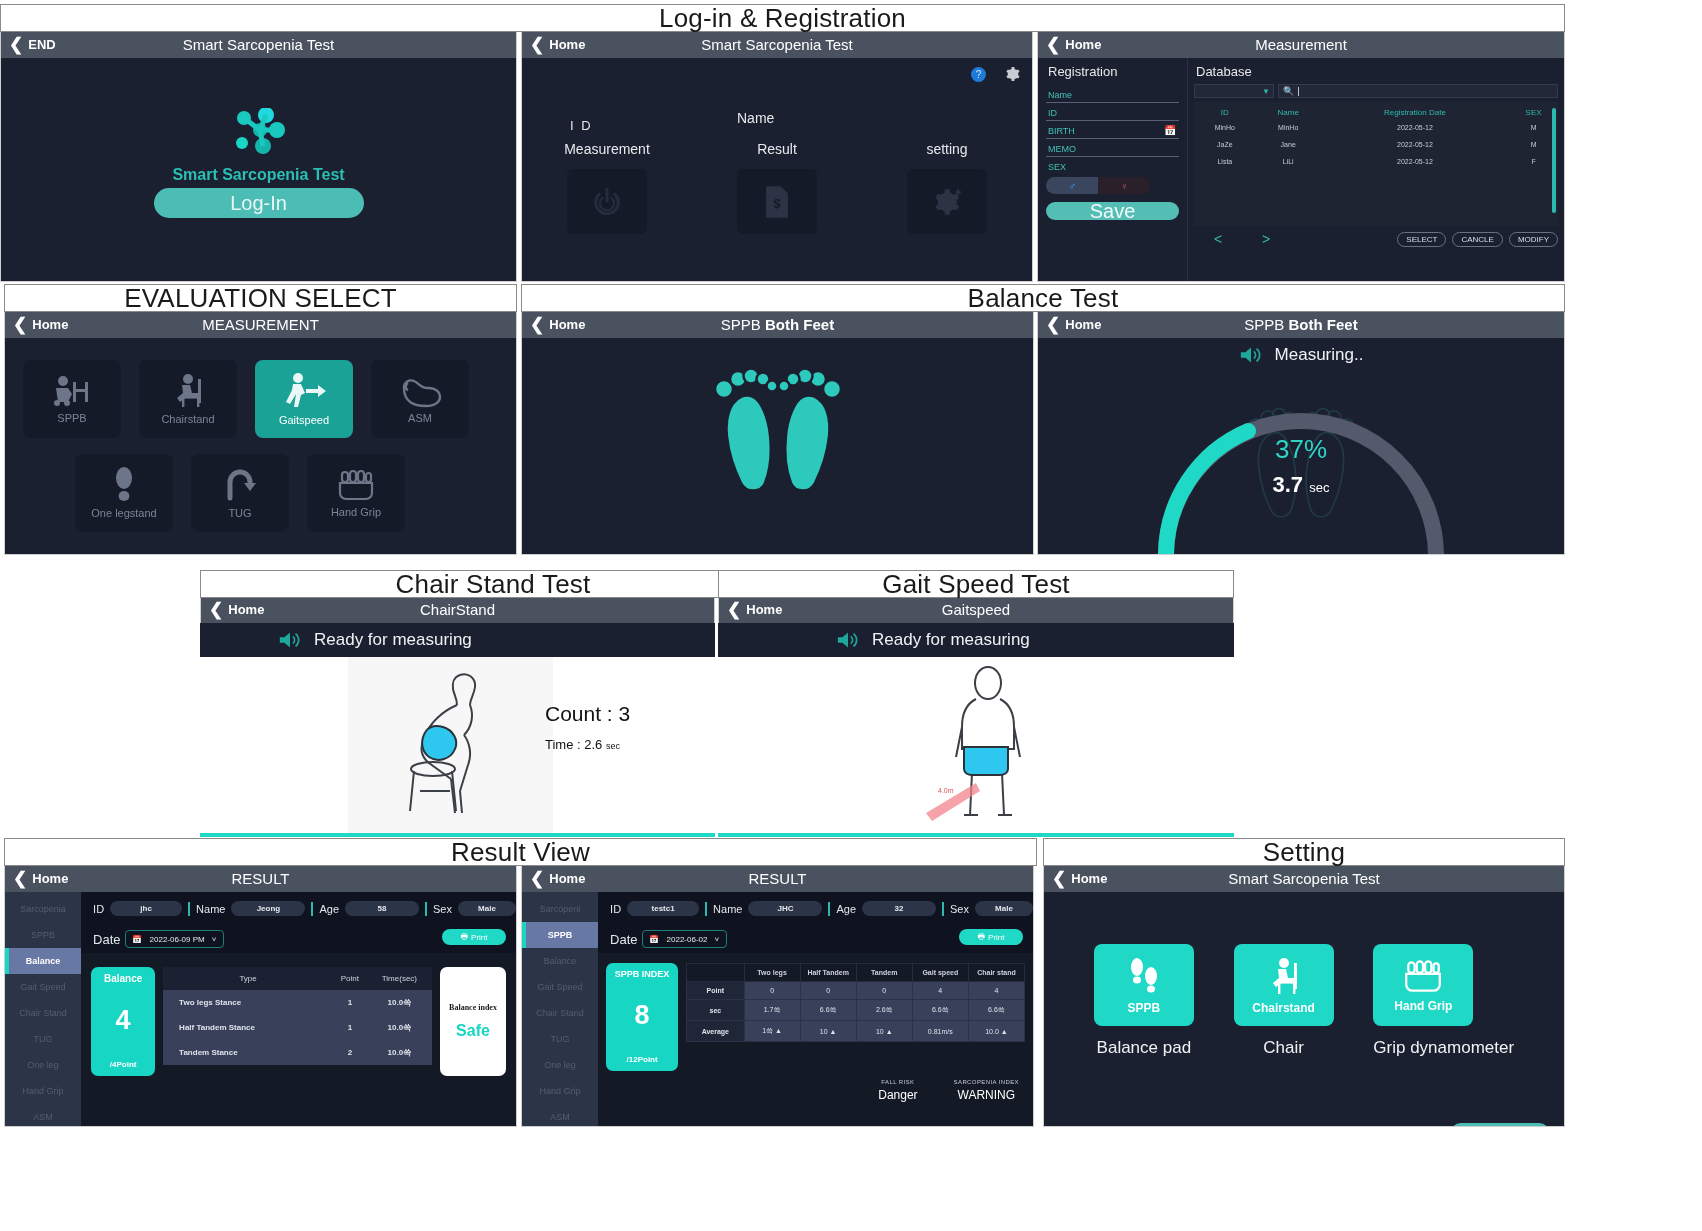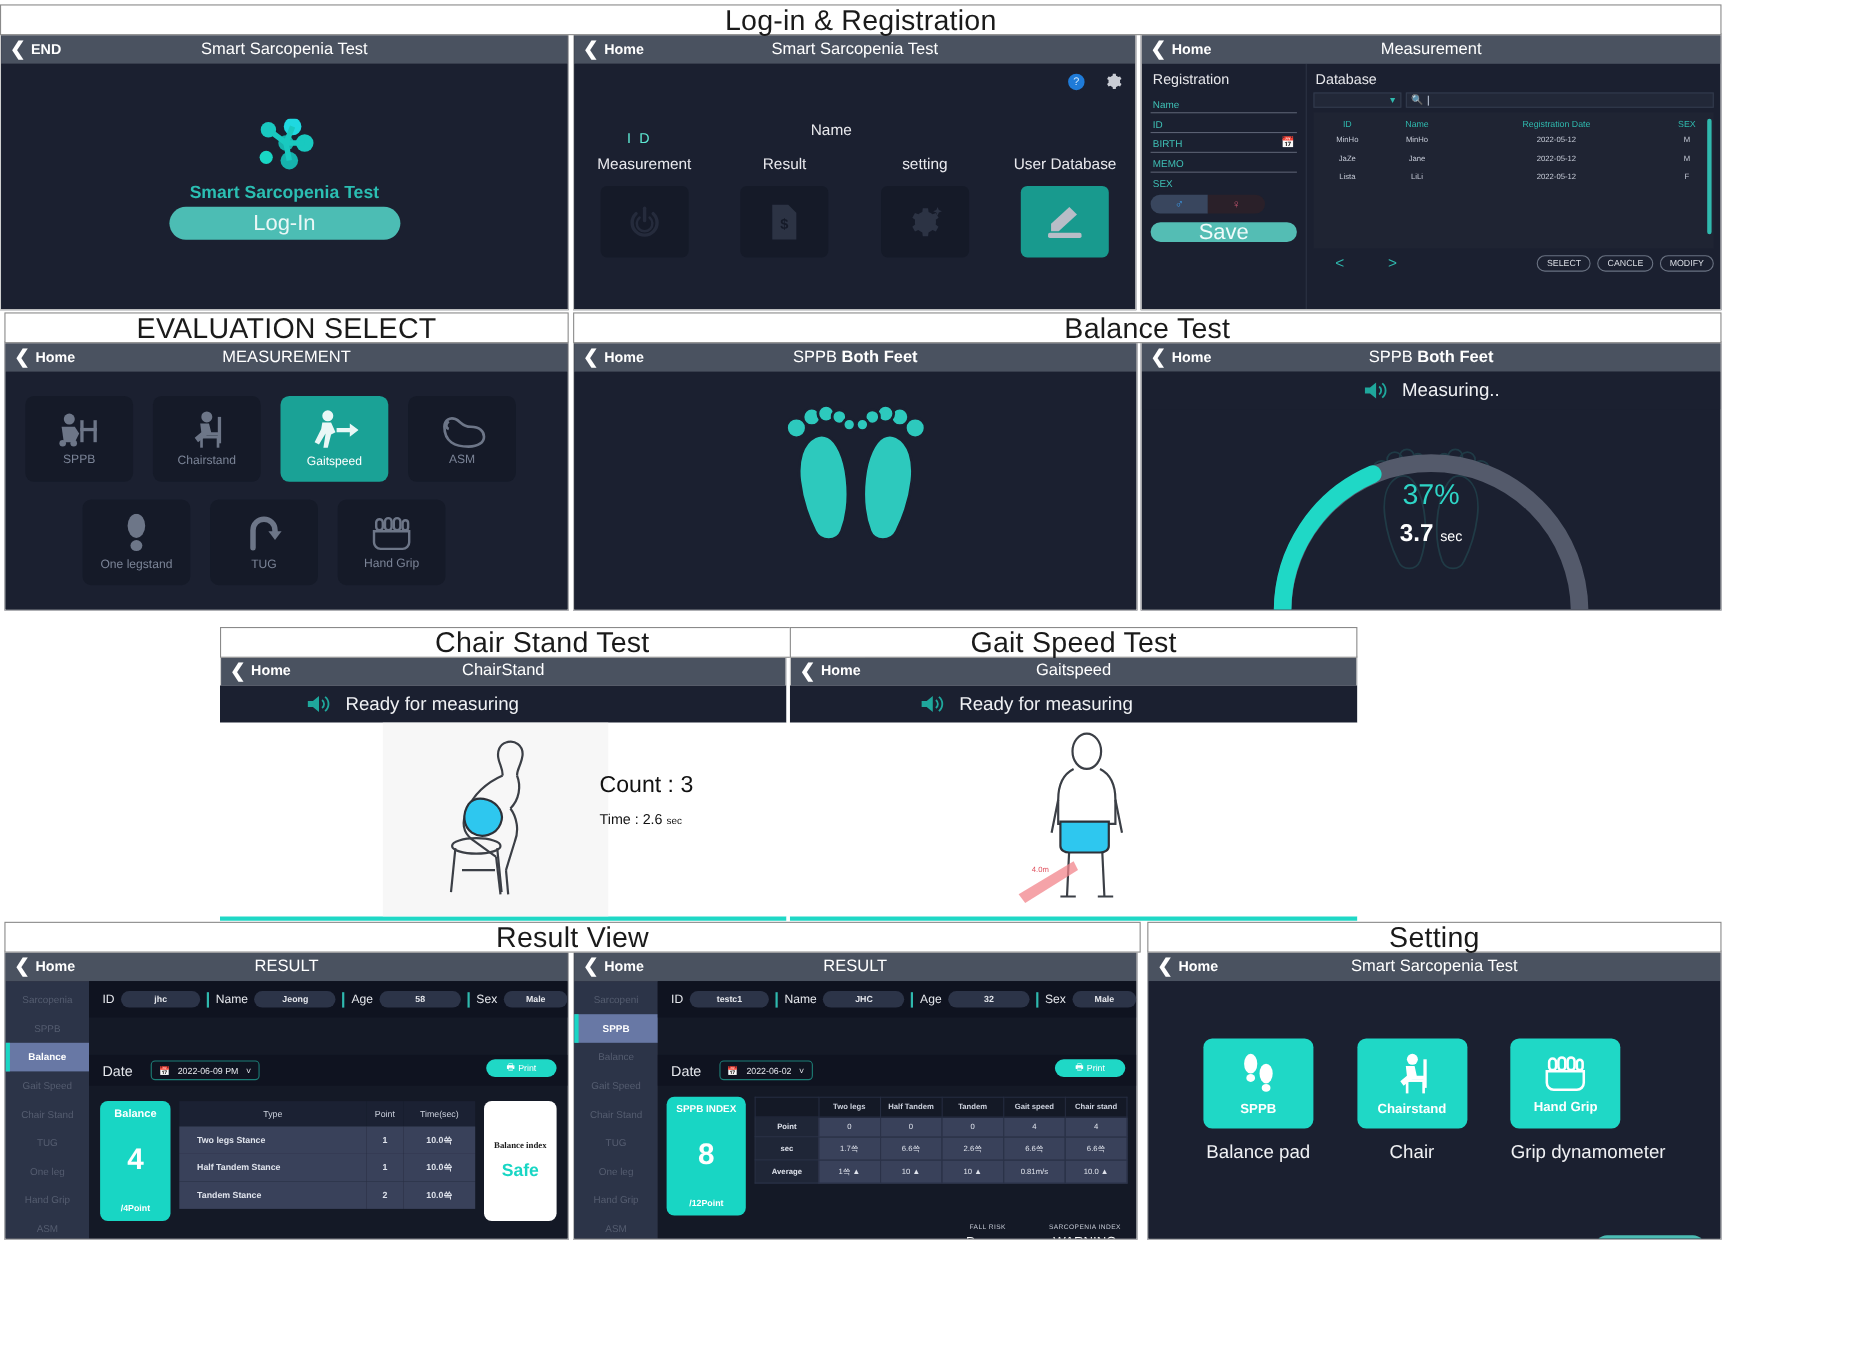--- a/index.html
+++ b/index.html
@@ -48,21 +48,21 @@
   .logo-text { color:#2bbfb3; font-size:16px; font-weight:bold; margin-top:6px; }
   .login-btn {
     position:absolute; left:50%; transform:translateX(-50%);
     top:130px; width:210px; height:30px;
     background:#4cbdb4; border-radius:16px;
     color:#eaf7f6; font-size:20px;
     display:flex; align-items:center; justify-content:center;
   }
 
   
-  .home-id  { position:absolute; left:48px; top:60px;  font-size:13px; color:#5eead4; letter-spacing:2px;}
+  .home-id  { position:absolute; left:48px; top:60px;  font-size:13px; color:#e5e5e5; letter-spacing:2px;}
   .home-name{ position:absolute; left:215px; top:52px; font-size:14px; color:#e8e8ec; }
   .menu-row { position:absolute; left:0; right:0; top:83px; display:flex; }
   .menu-col { flex:1; text-align:center; }
   .menu-lbl { font-size:14px; color:#e9e9ee; margin-bottom:12px; }
   .menu-tile {
     width:80px; height:65px; margin:0 auto;
     background:#151a28; border-radius:6px;
     display:flex; align-items:center; justify-content:center;
   }
   .menu-tile.active { background:#189a8e; }
@@ -131,21 +131,21 @@
   .res-wrap { display:flex; height:calc(100% - 27px); }
   .res-side { width:92px; background:#2c3448; padding-top:4px;}
   .res-side-item { height:26px; display:flex; align-items:center; justify-content:center; color:#555d70; font-size:9px; position:relative;}
   .res-side-item.active { background:#6878a5; color:#ffffff; font-weight:bold;}
   .res-side-item.active::before { content:""; position:absolute; left:0; top:0; bottom:0; width:4px; background:#19d6c4;}
   .res-main { flex:1; background:#141926; position:relative; }
   .res-top { height:33px; background:#0f1320; display:flex; align-items:center; padding-left:12px; gap:6px;}
   .rl { color:#e5e7ec; font-size:11px;}
   .rv { background:#2c3448; border-radius:8px; height:15px; display:flex; align-items:center; justify-content:center; color:#e5e7ec; font-size:8px; font-weight:bold;}
   .sep { width:2px; height:14px; background:#2fb9ae;}
-  .res-date { height:28px; background:#0f1320; display:flex; align-items:center; padding-left:12px; gap:16px; position:relative;margin-top:34px;}
+  .res-date { height:28px; background:#0f1320; display:flex; align-items:center; padding-left:12px; gap:4px; position:relative;}
   .date-box { border:1px solid #1d7f77; border-radius:4px; height:18px; display:flex; align-items:center; gap:7px; padding:0 7px; color:#e5e7ec; font-size:8px;}
   .print-btn { position:absolute; right:10px; top:4px; width:64px; height:16px; background:#1fd8c6; border-radius:8px; color:#ffffff; font-size:8px; display:flex; align-items:center; justify-content:center; gap:3px;}
   .res-content { padding:14px 10px; display:flex; gap:8px; }
   .score-card { width:64px; background:#18d6c4; border-radius:7px; display:flex; flex-direction:column; align-items:center; justify-content:center; color:#ffffff; padding:6px 0;gap:20px;}
   .score-card .sc-lbl { font-size:10px; font-weight:bold;}
   .score-card .sc-num { font-size:27px; font-weight:bold; line-height:1.2;}
   .score-card .sc-den { font-size:12px; font-weight:bold;}
   .score-card .sc-den span { font-size:8px;}
   .res-table { flex:1; }
   .res-table table { width:100%; border-collapse:collapse;}
@@ -266,29 +266,20 @@
             <text x="12" y="19" font-size="11" fill="#151a28" text-anchor="middle" font-family="Liberation Sans, sans-serif" font-weight="bold">$</text>
           </svg>
         </div>
       </div>
       <div class="menu-col">
         <div class="menu-lbl">setting</div>
         <div class="menu-tile">
           <svg width="34" height="34" viewBox="0 0 24 24">
             <path fill="#2c3344" d="M11 9a3 3 0 100 6 3 3 0 000-6zm8 3c0-.5-.05-1-.14-1.5l1.8-1.4-1.7-3-2.14.85a7.4 7.4 0 00-2.56-1.5L13.9 3h-3.4l-.3 2.45a7.4 7.4 0 00-2.56 1.5L5.5 6.1l-1.7 3 1.8 1.4c-.09.5-.14 1-.14 1.5s.05 1 .14 1.5l-1.8 1.4 1.7 3 2.14-.85a7.4 7.4 0 002.56 1.5l.3 2.45h3.4l.3-2.45a7.4 7.4 0 002.56-1.5l2.14.85 1.7-3-1.8-1.4c.09-.5.14-1 .14-1.5z"></path>
             <path fill="#2c3344" d="M19.2 4.2l.8-2 .8 2 2 .8-2 .8-.8 2-.8-2-2-.8z"></path>
-          </svg>
-        </div>
-      </div>
-      <div class="menu-col">
-        <div class="menu-lbl">User Database</div>
-        <div class="menu-tile active">
-          <svg width="36" height="34" viewBox="0 0 26 24">
-            <path d="M4 13L16 2l5 5L9 18H4z" fill="#b8bdc7"></path>
-            <rect x="2" y="19" width="22" height="3.4" rx="1.2" fill="#b8bdc7"></rect>
           </svg>
         </div>
       </div>
     </div>
   </div>
 </div>
 
 <div class="scr" style="left:1037px; top:30px; width:528px; height:252px;">
   <div class="topbar">
     <div class="back">

